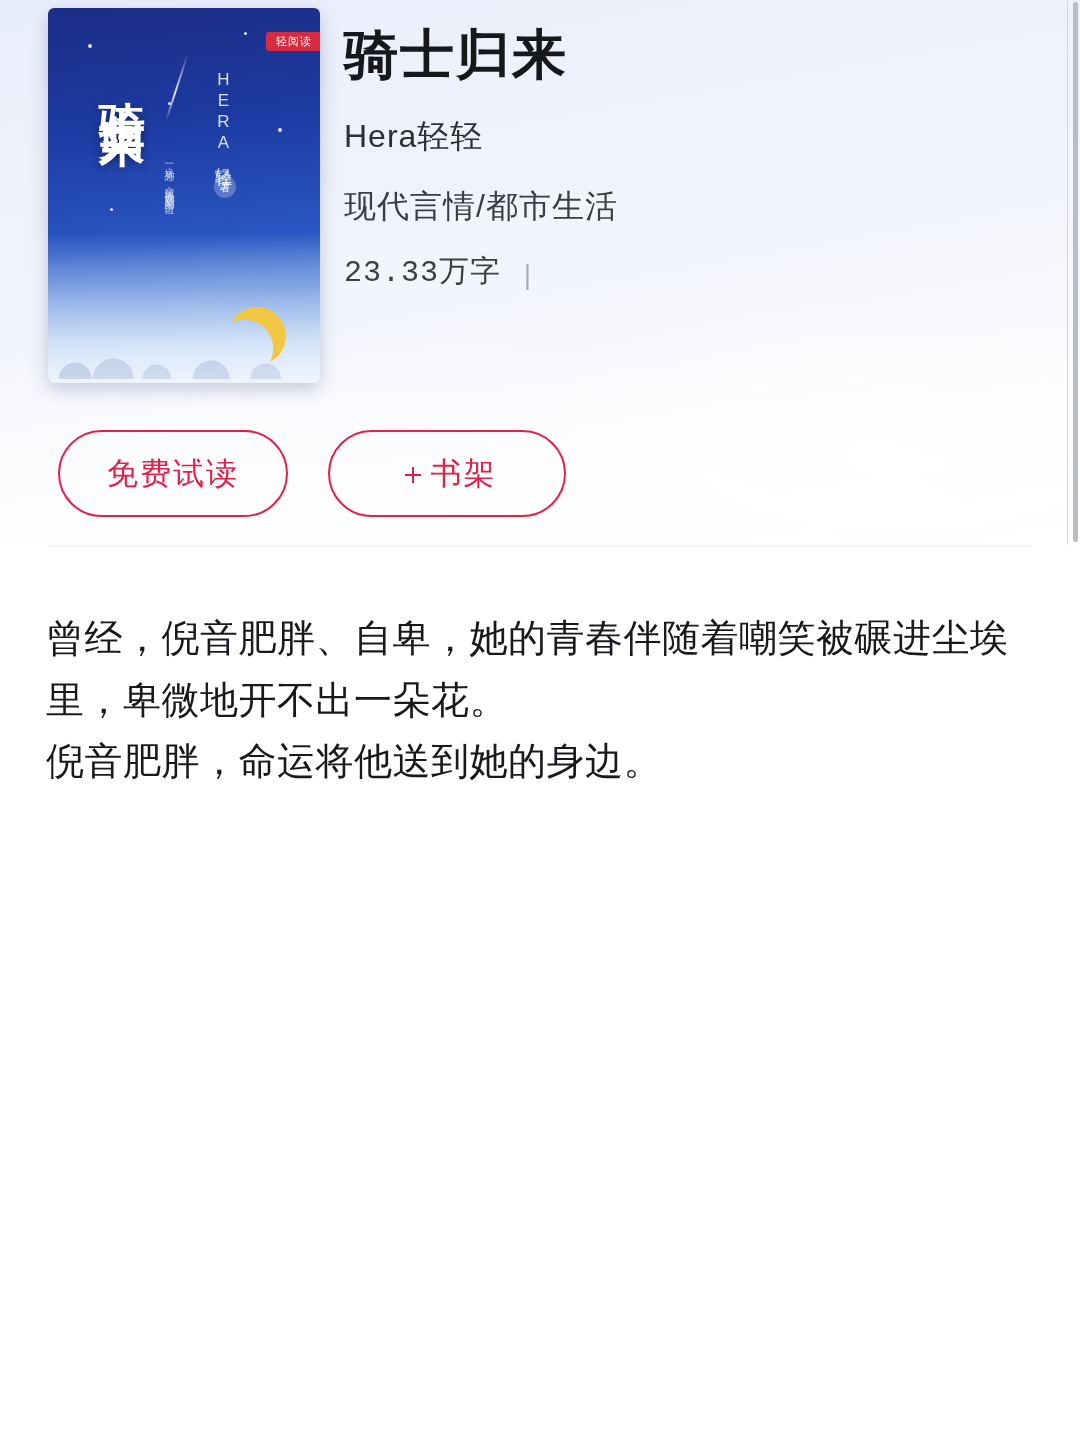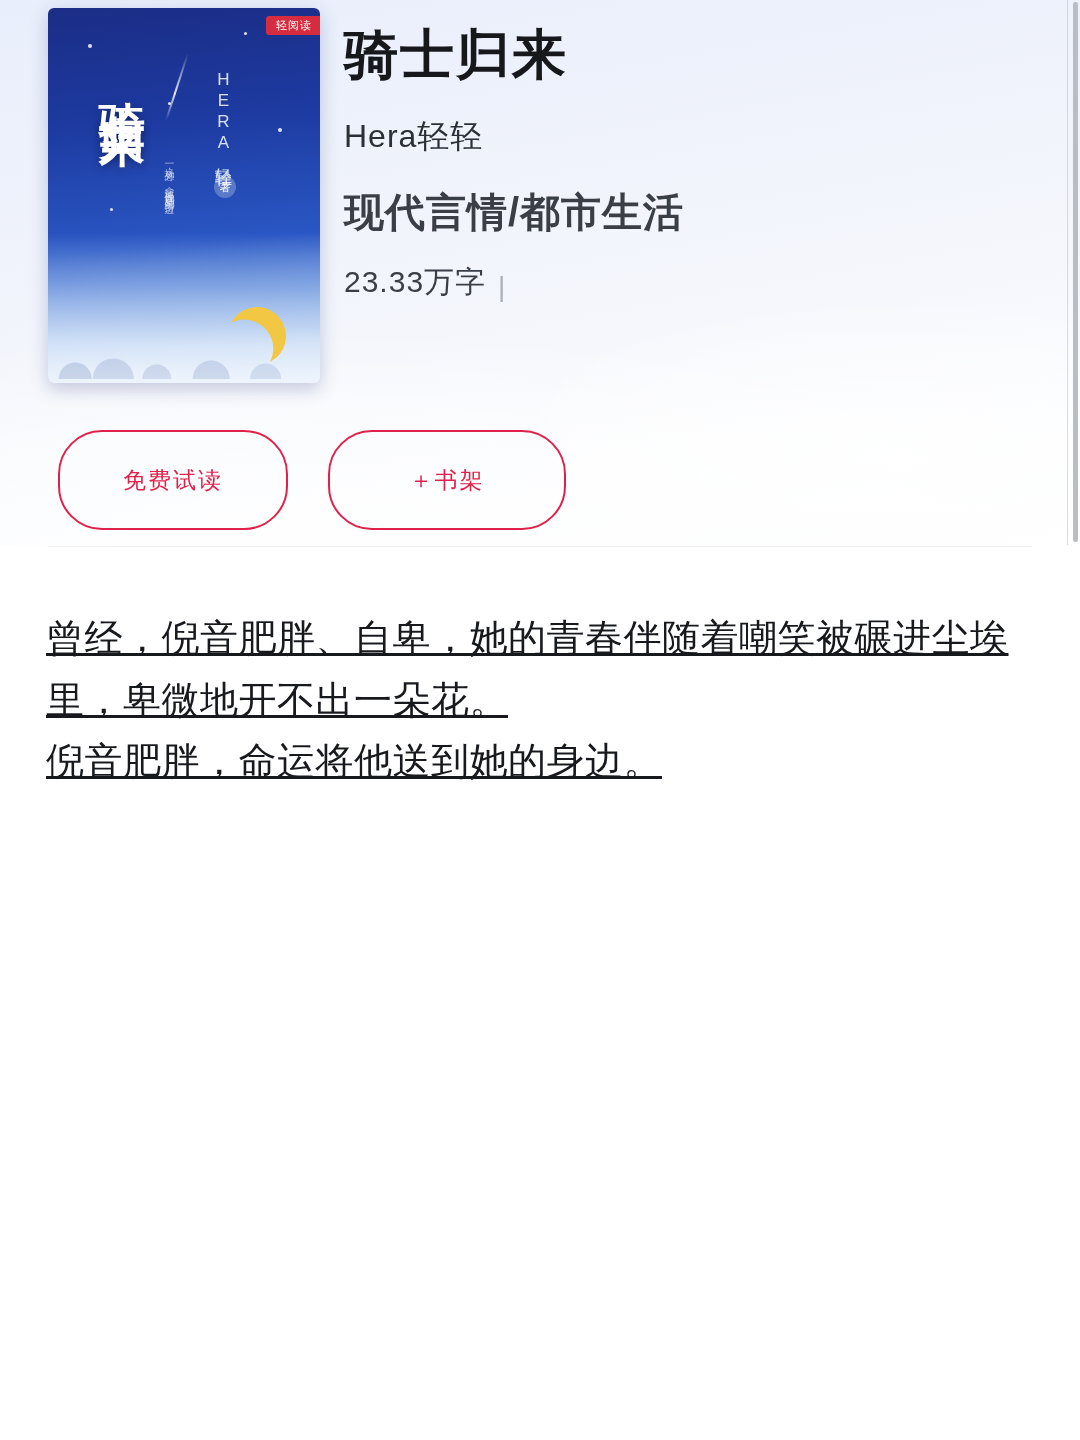--- a/index.html
+++ b/index.html
@@ -65,21 +65,21 @@
   .cover-streak {
     position: absolute;
     width: 2px;
     height: 70px;
     background: linear-gradient(180deg, rgba(255,255,255,0) 0%, rgba(255,255,255,.9) 60%, rgba(255,255,255,0) 100%);
     transform: rotate(18deg);
   }
   .cover-badge {
     position: absolute;
     right: 0;
-    top: 8px;
+    top: 24px;
     background: #d62c3f;
     color: #fff;
     font-size: 11px;
     padding: 3px 8px 3px 10px;
     border-radius: 3px 0 0 3px;
     letter-spacing: 1px;
     line-height: 1.2;
   }
   .cover-title {
     position: absolute;
@@ -177,56 +177,56 @@
     line-height: 1.2;
   }
   .book-author {
     margin-top: 28px;
     font-size: 32px;
     color: #2b2f36;
     letter-spacing: 1px;
   }
   .book-category {
     margin-top: 26px;
-    font-size: 40px;
+    font-size: 32px;
     color: #3a3f47;
     letter-spacing: 1px;
-    font-weight: bold;
   }
   .book-stats {
     margin-top: 22px;
     font-size: 30px;
     color: #3a3f47;
     letter-spacing: 1px;
     display: flex;
     align-items: flex-end;
-    gap: 12px;
+    gap: 18px;
+    font-family: Liberation Mono, monospace;
   }
   .stat-divider {
     color: #aab0ba;
     font-size: 28px;
   }
 
   
   .actions {
     position: absolute;
     left: 58px;
     top: 430px;
     display: flex;
     gap: 40px;
   }
   .btn {
     border: 2px solid #e0224a;
     color: #e0224a;
     background: transparent;
     border-radius: 44px;
-    font-size: 23px;
+    font-size: 31px;
     font-weight: 500;
     letter-spacing: 2px;
-    height: 100px;
+    height: 87px;
     display: flex;
     align-items: center;
     justify-content: center;
     cursor: pointer;
     font-family: "Liberation Sans", "DejaVu Sans", sans-serif;
   }
   .btn-trial { width: 230px; }
   .btn-shelf { width: 238px; }
 
   
@@ -242,21 +242,20 @@
   
   .desc {
     position: absolute;
     left: 46px;
     top: 608px;
     width: 996px;
     font-size: 38px;
     line-height: 1.62;
     color: #17191d;
     letter-spacing: 0.5px;
-    text-decoration: underline;
   }
   .desc p { margin: 0; }
 
   
   .scrollbar-track {
     position: absolute;
     right: 0;
     top: 0;
     width: 8px;
     height: 1440px;

